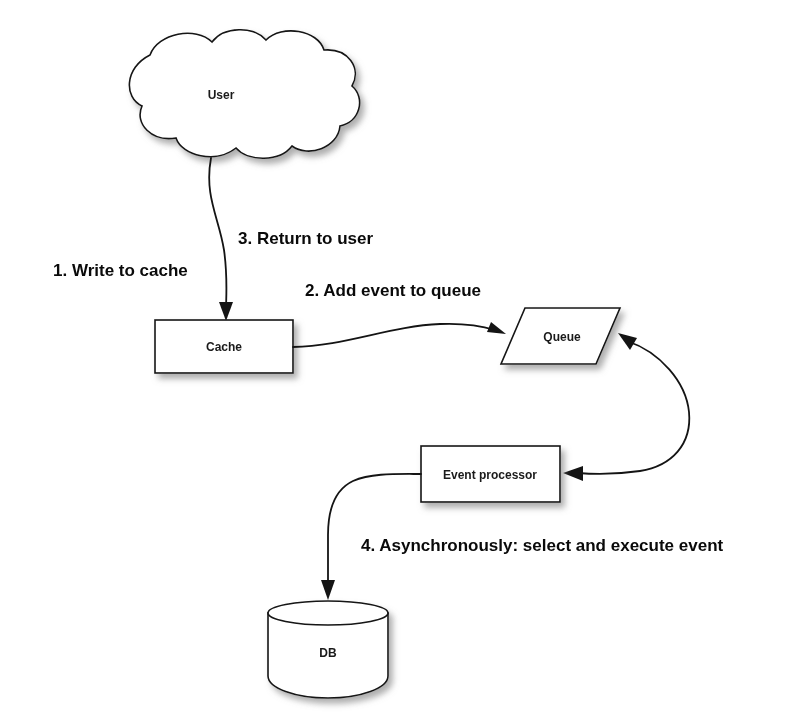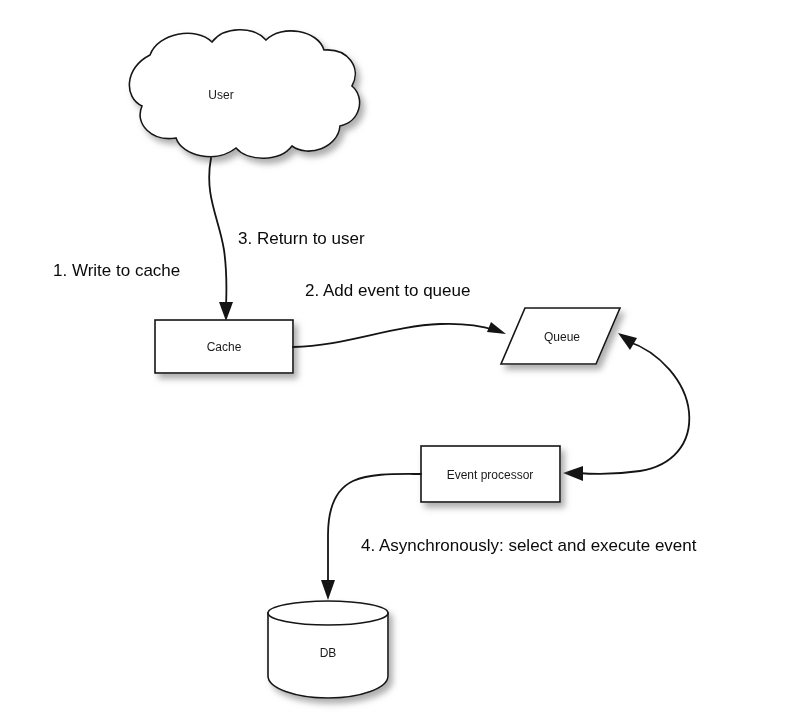--- a/index.html
+++ b/index.html
@@ -10,20 +10,21 @@
   body {
     font-family: "Liberation Sans", sans-serif;
     color: #111111;
   }
   #canvas {
     position: relative;
     width: 786px;
     height: 728px;
     background: #ffffff;
     overflow: hidden;
+    font-weight: bold;
   }
   #diagram-svg {
     position: absolute;
     left: 0;
     top: 0;
     width: 786px;
     height: 728px;
   }
   .node-label {
     font-family: "Liberation Sans", sans-serif;

